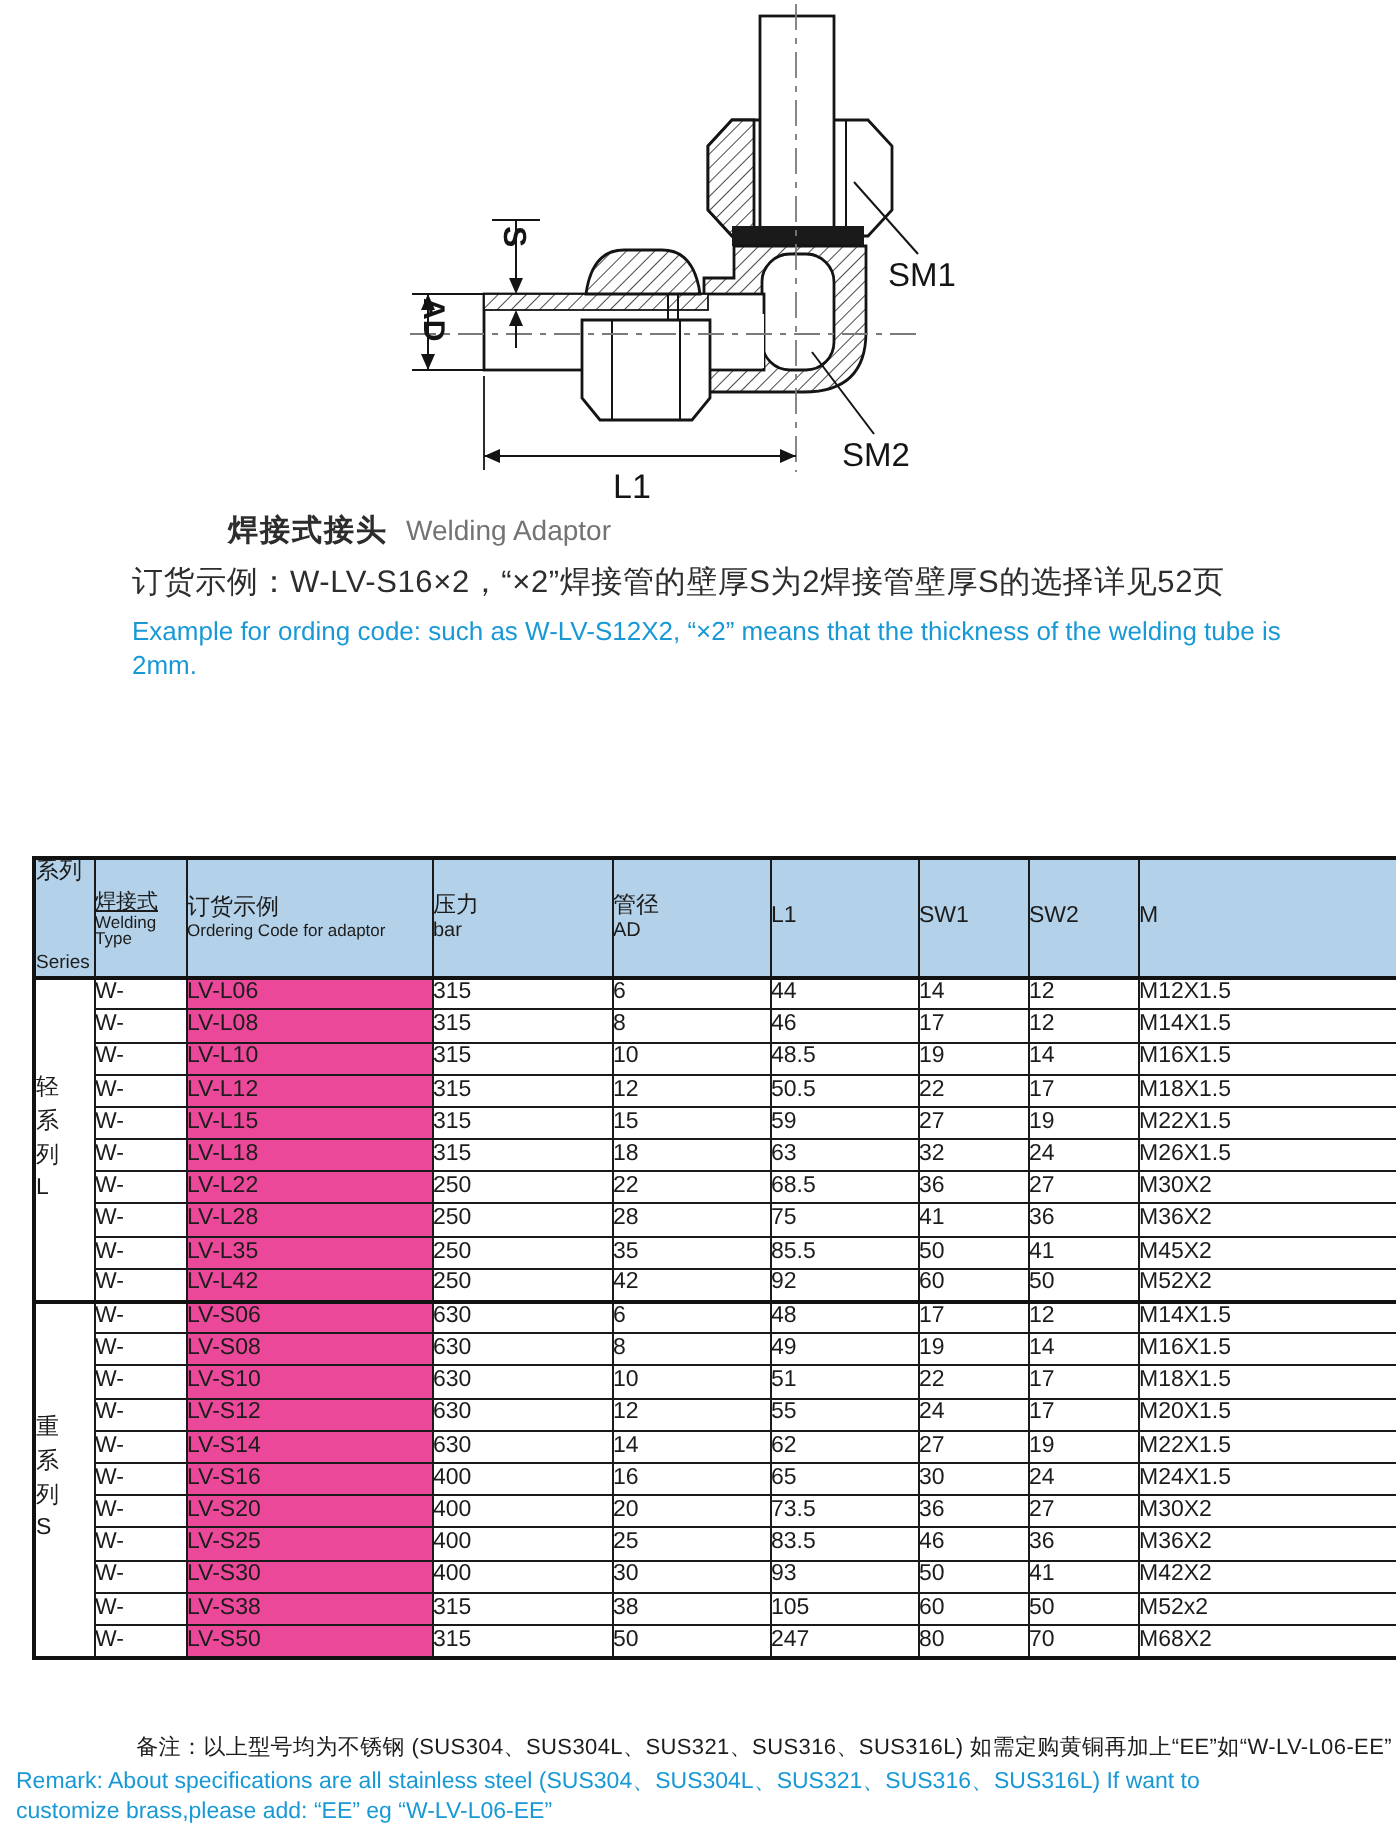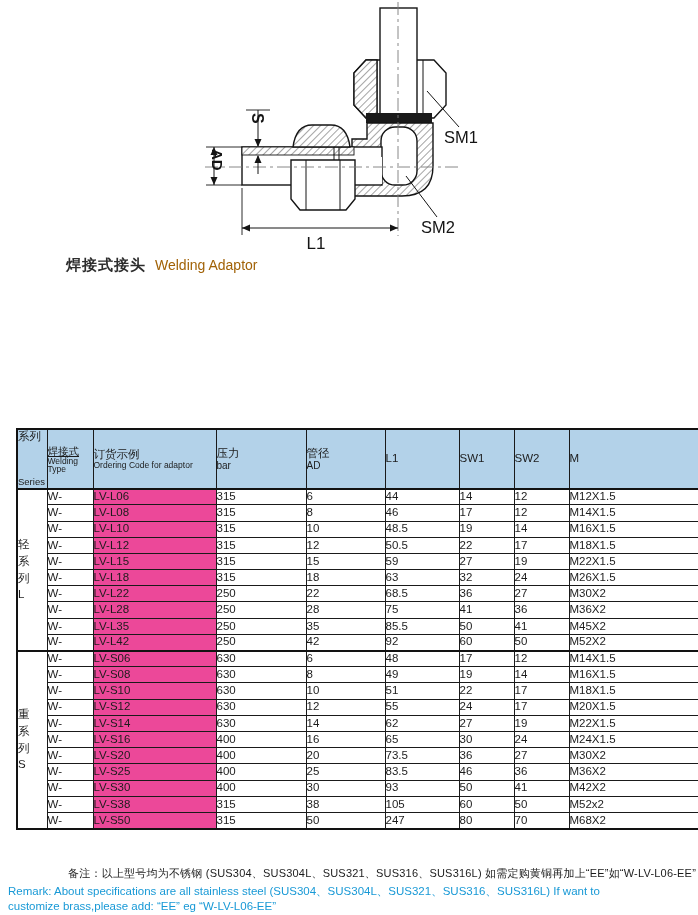--- a/index.html
+++ b/index.html
@@ -7,23 +7,23 @@
   body {
     width:698px; height:915px; position:relative;
     font-family:"Liberation Sans", sans-serif;
     color:#1c1c1c;
   }
   .page { position:absolute; inset:0; width:698px; height:915px; background:#fff; overflow:hidden; }
 
   .drawing { position:absolute; top:0; left:0; }
 
   .intro { position:absolute; left:66px; top:256px; width:610px; }
-  .title-line { display:flex; align-items:baseline; gap:9px; margin-bottom:6px; }
+  .title-line { display:flex; align-items:baseline; gap:9px; margin-bottom:6px;margin-left:48px; }
   .title-zh { font-size:15px; font-weight:600; color:#2d2d2d; letter-spacing:1px; }
-  .title-en { font-size:14px; color:#a16207; }
+  .title-en { font-size:14px; color:#737373; }
   .order-line { font-size:15.5px; color:#2d2d2d; margin-bottom:6px; letter-spacing:0.3px; }
   .en-note { font-size:13px; color:#1899d6; line-height:1.3; }
 
   table.spec {
     position:absolute; left:16px; top:428px; width:682px;
     border-collapse:collapse; table-layout:fixed; text-align:left;
     border:2.5px solid #121212;
   }
   .spec th, .spec td { border:1px solid #1a1a1a; padding:0; }
   .spec thead th {
@@ -127,20 +127,22 @@
       <text x="444" y="143" font-size="16.5">SM1</text>
       <text x="421" y="233" font-size="16.5">SM2</text>
     </g>
   </svg>
 
   <div class="intro">
     <div class="title-line">
       <span class="title-zh">焊接式接头</span>
       <span class="title-en">Welding Adaptor</span>
     </div>
+    <div class="order-line">订货示例：W-LV-S16×2，“×2”焊接管的壁厚S为2焊接管壁厚S的选择详见52页</div>
+    <div class="en-note">Example for ording code: such as W-LV-S12X2,  “×2”  means that the thickness of the welding tube is 2mm.</div>
   </div>
 
   <table class="spec">
     <colgroup>
         <col style="width: 30px;">
         <col style="width: 46px;">
         <col style="width: 123px;">
         <col style="width: 90px;">
         <col style="width: 79px;">
         <col style="width: 74px;">

